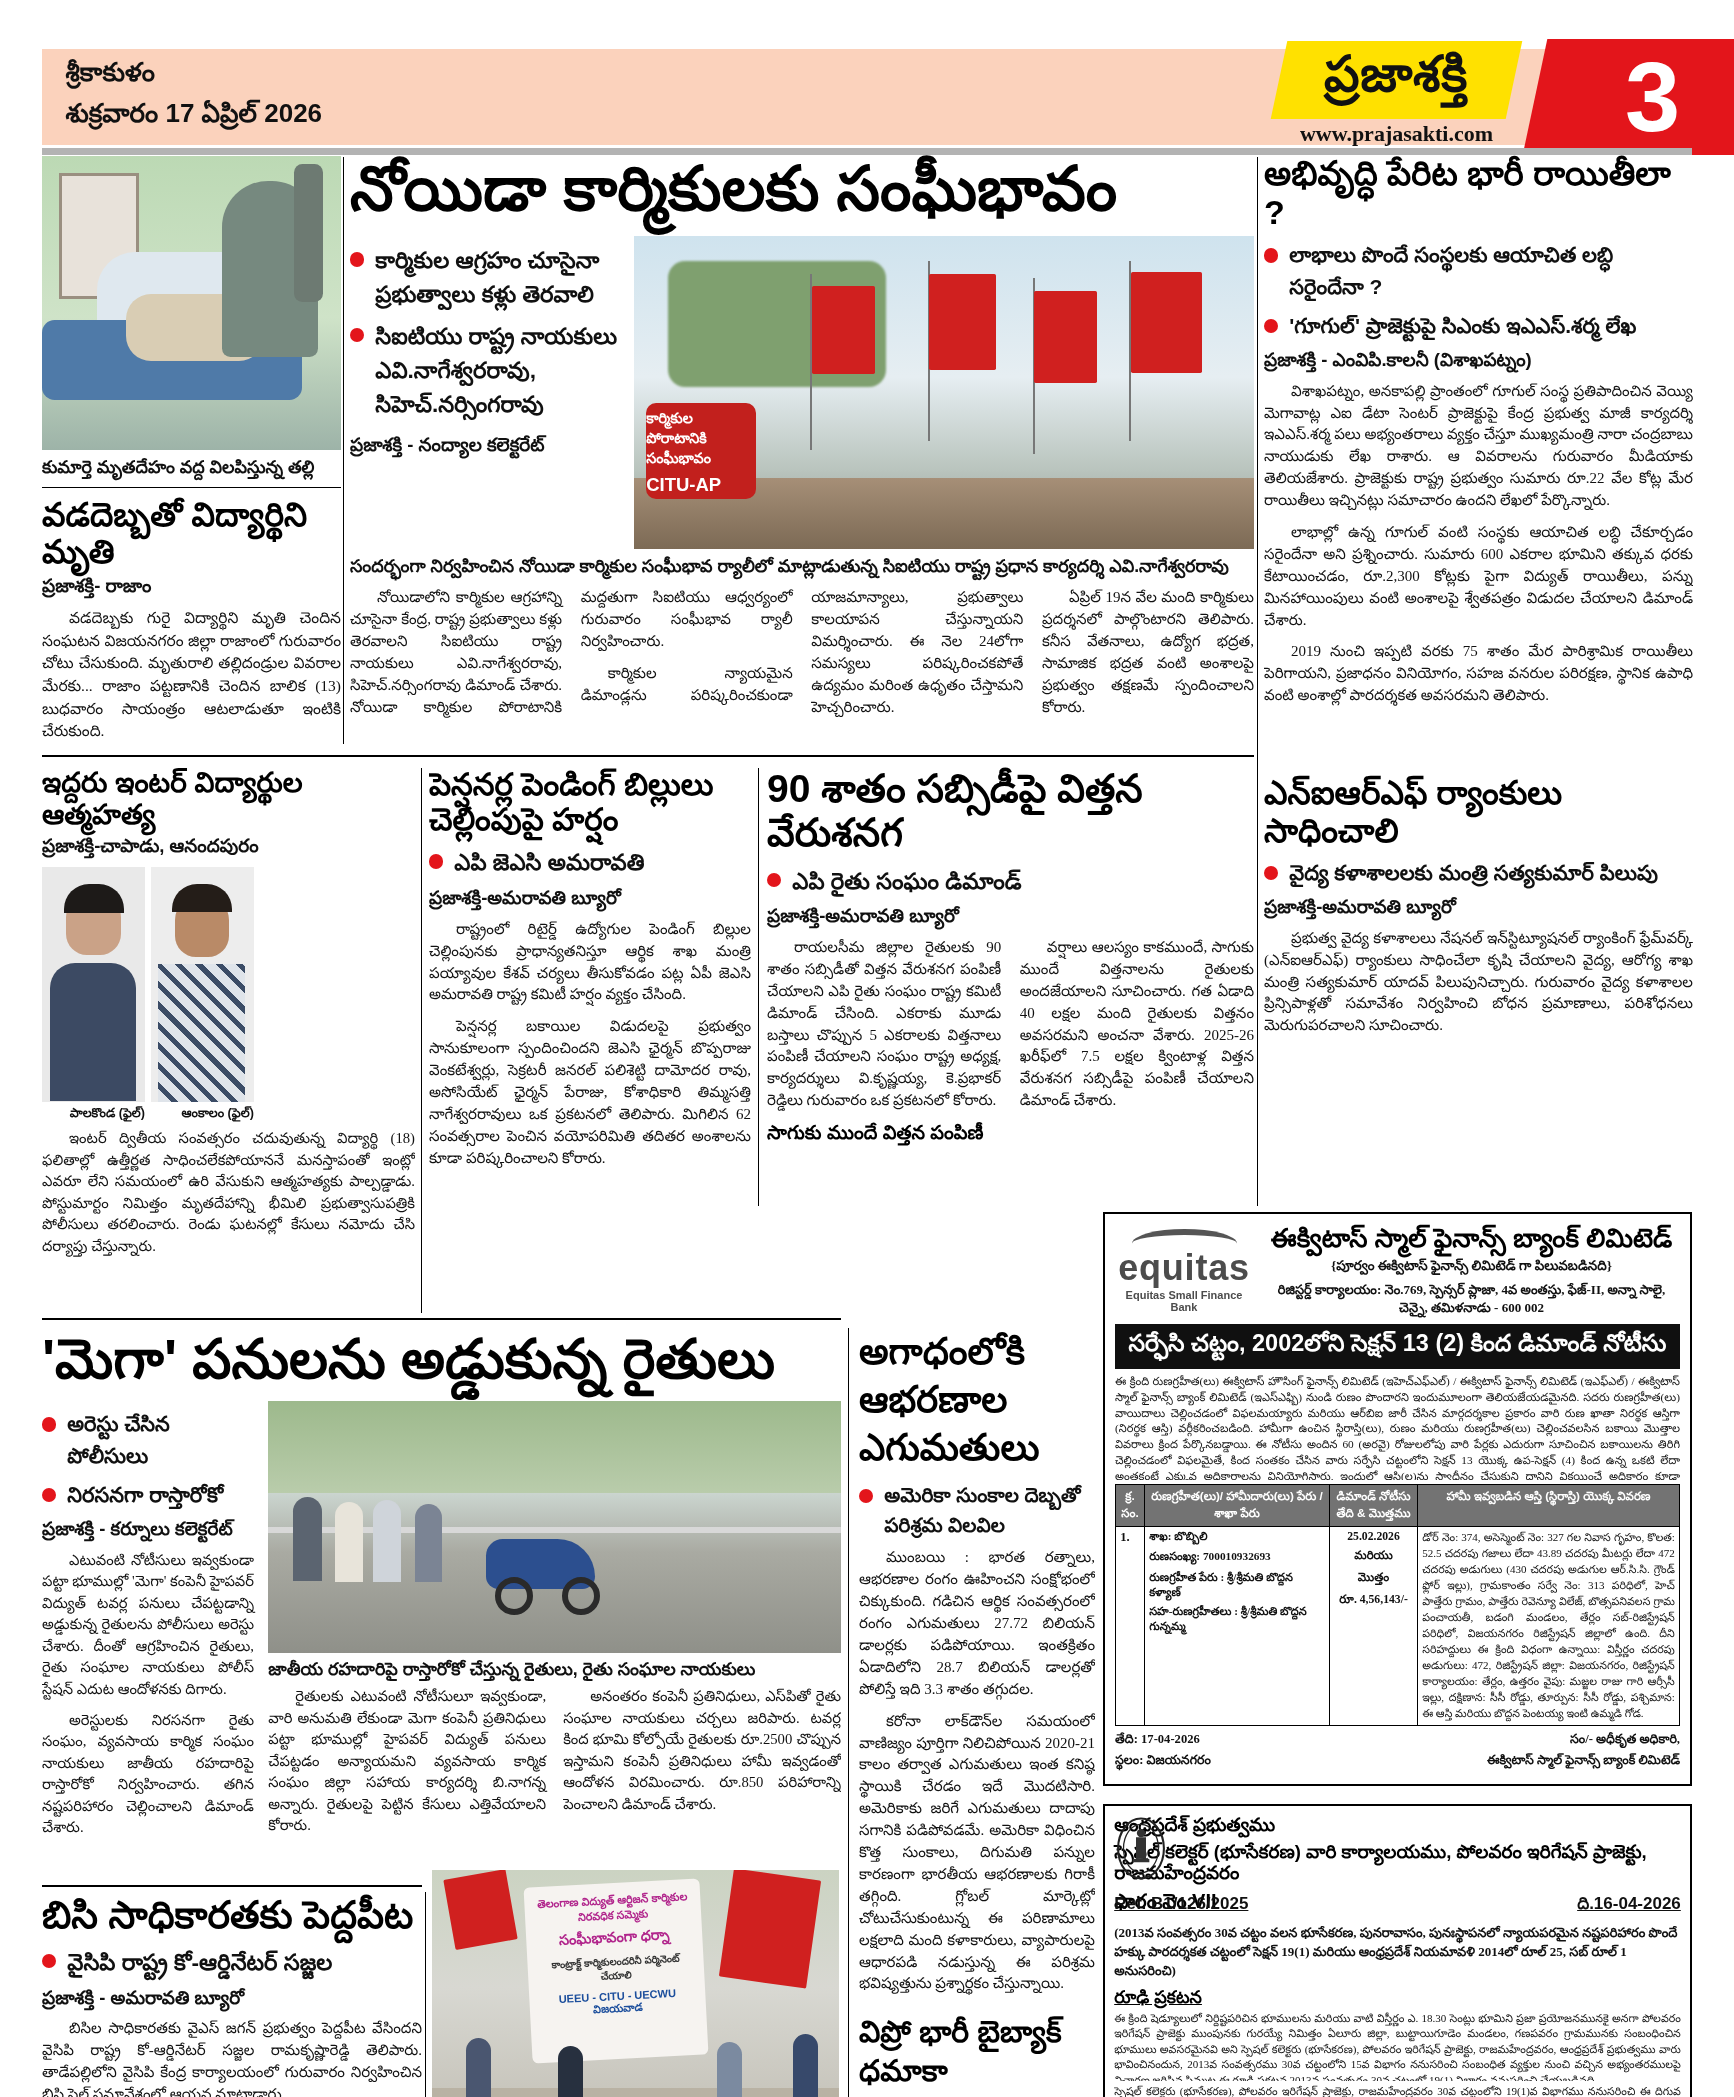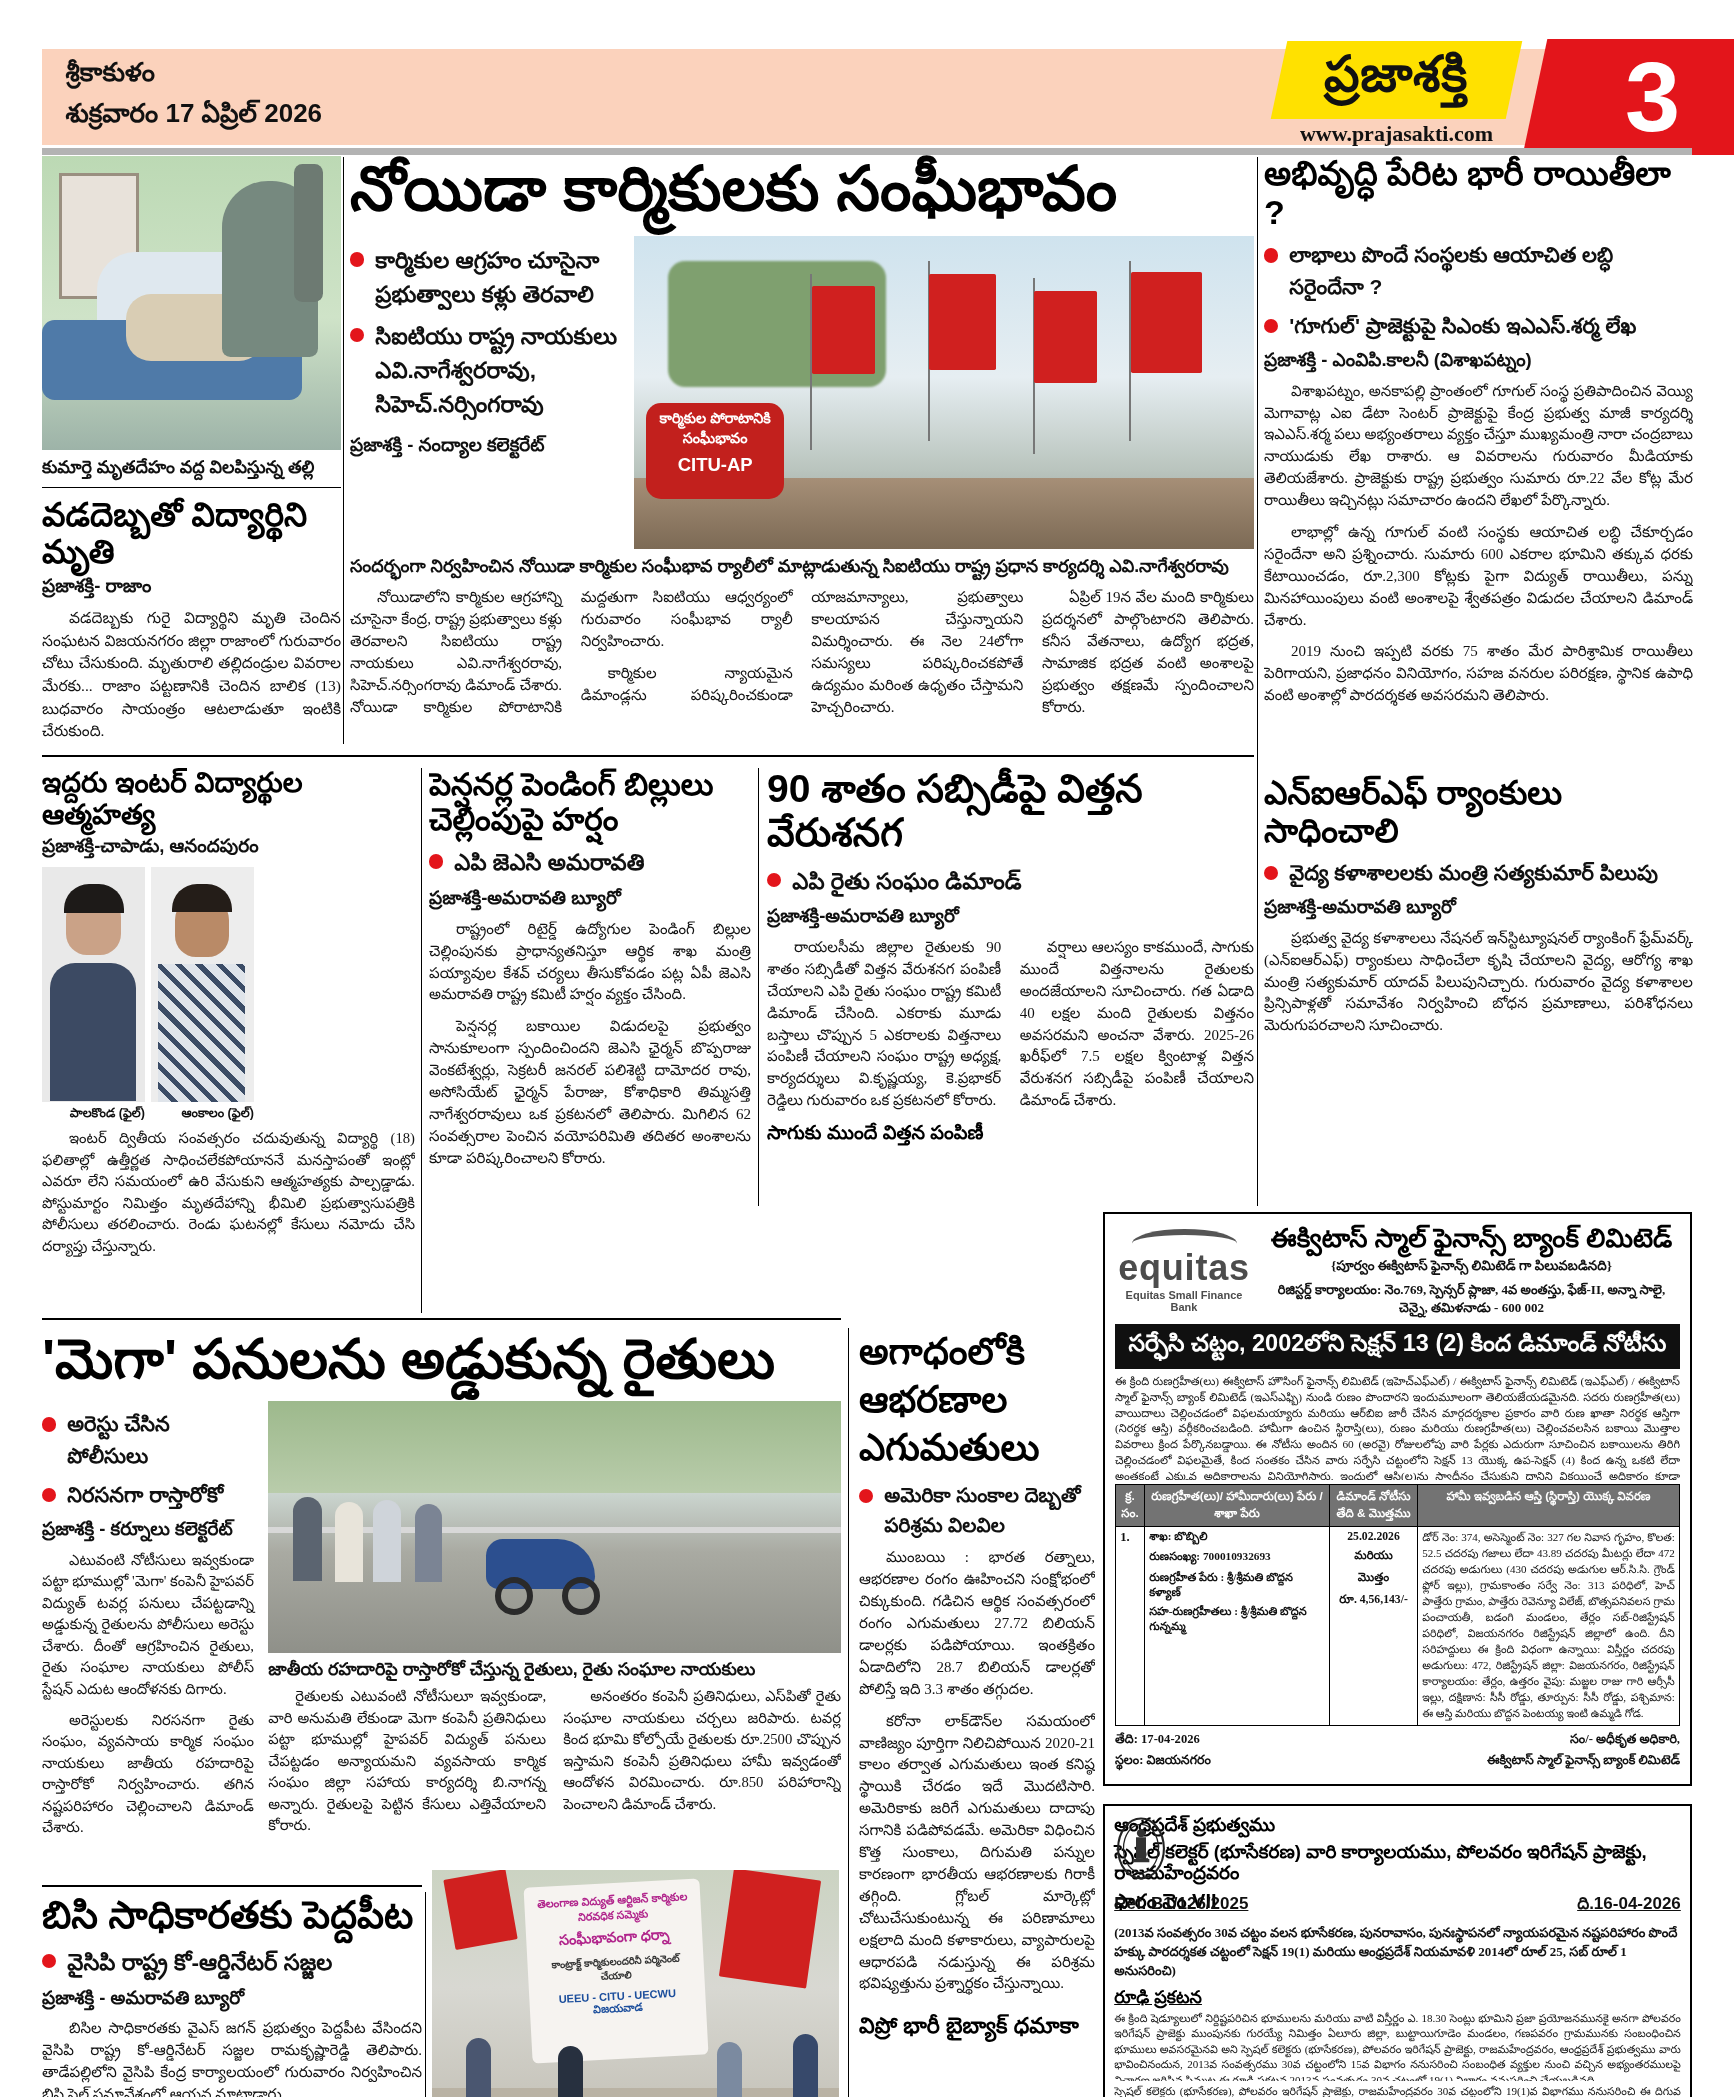--- a/index.html
+++ b/index.html
@@ -105,21 +105,21 @@
         <div class="abs" style="left:34px;top:25px;width:218px;height:126px;background:#7fa06f;border-radius:17px;filter:blur(0.8px)"></div>
         <div class="pole" style="left:176px;top:38px;height:176px"></div>
         <div class="flag" style="left:178px;top:50px;width:63px;height:88px"></div>
         <div class="pole" style="left:294px;top:25px;height:180px"></div>
         <div class="flag" style="left:295px;top:38px;width:67px;height:96px"></div>
         <div class="pole" style="left:399px;top:42px;height:176px"></div>
         <div class="flag" style="left:400px;top:55px;width:63px;height:92px"></div>
         <div class="pole" style="left:495px;top:25px;height:180px"></div>
         <div class="flag" style="left:497px;top:36px;width:71px;height:101px"></div>
         <div class="abs" style="left:0;bottom:0;width:100%;height:71px;background:linear-gradient(180deg,#a68f77,#7c6a55)"></div>
-        <div class="abs" style="left:12.6px;bottom:50px;width:138px;height:96px;background:#c2201d;border-radius:15px;color:#fff;font-family:'Liberation Sans',sans-serif;font-weight:700;text-align:center;padding-top:7.6px">
+        <div class="abs" style="left:12.6px;bottom:50px;width:110px;height:96px;background:#c2201d;border-radius:10px;color:#fff;font-family:'Liberation Sans',sans-serif;font-weight:700;text-align:left;padding-top:7.6px">
           <div style="font-size:14.3px">కార్మికుల పోరాటానికి</div>
           <div style="font-size:14.3px">సంఘీభావం</div>
           <div style="font-size:18.5px;margin-top:4.2px">CITU-AP</div>
         </div>
       </div>
     </div>
     <div class="cap" style="margin-top:6.7px">సందర్భంగా నిర్వహించిన నోయిడా కార్మికుల సంఘీభావ ర్యాలీలో మాట్లాడుతున్న సిఐటియు రాష్ట్ర ప్రధాన కార్యదర్శి ఎవి.నాగేశ్వరరావు</div>
     <div class="bd clip" style="column-count:4;column-gap:18.5px;margin-top:9.2px;height:138px;font-size:15px">
       <p>నోయిడాలోని కార్మికుల ఆగ్రహాన్ని చూసైనా కేంద్ర, రాష్ట్ర ప్రభుత్వాలు కళ్లు తెరవాలని సిఐటియు రాష్ట్ర నాయకులు ఎవి.నాగేశ్వరరావు, సిహెచ్.నర్సింగరావు డిమాండ్ చేశారు. నోయిడా కార్మికుల పోరాటానికి మద్దతుగా సిఐటియు ఆధ్వర్యంలో గురువారం సంఘీభావ ర్యాలీ నిర్వహించారు.</p>
       <p>కార్మికుల న్యాయమైన డిమాండ్లను పరిష్కరించకుండా యాజమాన్యాలు, ప్రభుత్వాలు కాలయాపన చేస్తున్నాయని విమర్శించారు. ఈ నెల 24లోగా సమస్యలు పరిష్కరించకపోతే ఉద్యమం మరింత ఉధృతం చేస్తామని హెచ్చరించారు.</p>
@@ -287,21 +287,21 @@
   <div class="abs clip" style="left:859px;top:1328px;width:236px;height:1336px">
     <div class="hface center" style="font-size:37px;line-height:1.3">అగాధంలోకి ఆభరణాల ఎగుమతులు</div>
     <div class="bullet">
         <span class="dot"></span>
         <span class="bt" style="font-size:20px">అమెరికా సుంకాల దెబ్బతో పరిశ్రమ విలవిల</span>
       </div>
     <div class="bd" style="font-size:15px;margin-top:4.2px">
       <p>ముంబయి : భారత రత్నాలు, ఆభరణాల రంగం ఊహించని సంక్షోభంలో చిక్కుకుంది. గడిచిన ఆర్థిక సంవత్సరంలో రంగం ఎగుమతులు 27.72 బిలియన్ డాలర్లకు పడిపోయాయి. ఇంతక్రితం ఏడాదిలోని 28.7 బిలియన్ డాలర్లతో పోలిస్తే ఇది 3.3 శాతం తగ్గుదల.</p>
       <p>కరోనా లాక్‌డౌన్‌ల సమయంలో వాణిజ్యం పూర్తిగా నిలిచిపోయిన 2020-21 కాలం తర్వాత ఎగుమతులు ఇంత కనిష్ఠ స్థాయికి చేరడం ఇదే మొదటిసారి. అమెరికాకు జరిగే ఎగుమతులు దాదాపు సగానికి పడిపోవడమే. అమెరికా విధించిన కొత్త సుంకాలు, దిగుమతి పన్నుల కారణంగా భారతీయ ఆభరణాలకు గిరాకీ తగ్గింది. గ్లోబల్ మార్కెట్లో చోటుచేసుకుంటున్న ఈ పరిణామాలు లక్షలాది మంది కళాకారులు, వ్యాపారులపై ఆధారపడి నడుస్తున్న ఈ పరిశ్రమ భవిష్యత్తును ప్రశ్నార్థకం చేస్తున్నాయి.</p>
     </div>
-    <div class="hface center" style="font-size:22px;margin-top:17px;line-height:1.3">విప్రో భారీ బైబ్యాక్ ధమాకా</div>
+    <div class="hface center" style="font-size:30px;margin-top:17px;line-height:1.3">విప్రో భారీ బైబ్యాక్ ధమాకా</div>
 
   </div>
 
   <div class="noticebox clip" style="left:1103px;top:1212px;width:589px;height:574px;padding:10px">
     <div style="display:flex;gap:10px;align-items:center">
       <div style="flex:none;width:138px;text-align:center">
         <div style="width:105px;height:29px;margin:0 auto;border-top:6.7px solid #555;border-radius:50% 50% 0 0"></div>
         <div style="font-family:'Liberation Sans',sans-serif;font-weight:800;font-size:36px;color:#4c4c4c;letter-spacing:0.8px;margin-top:-11.7px">equitas</div>
         <div style="font-family:'Liberation Sans',sans-serif;font-weight:700;font-size:11px;color:#4c4c4c">Equitas Small Finance Bank</div>
       </div>

